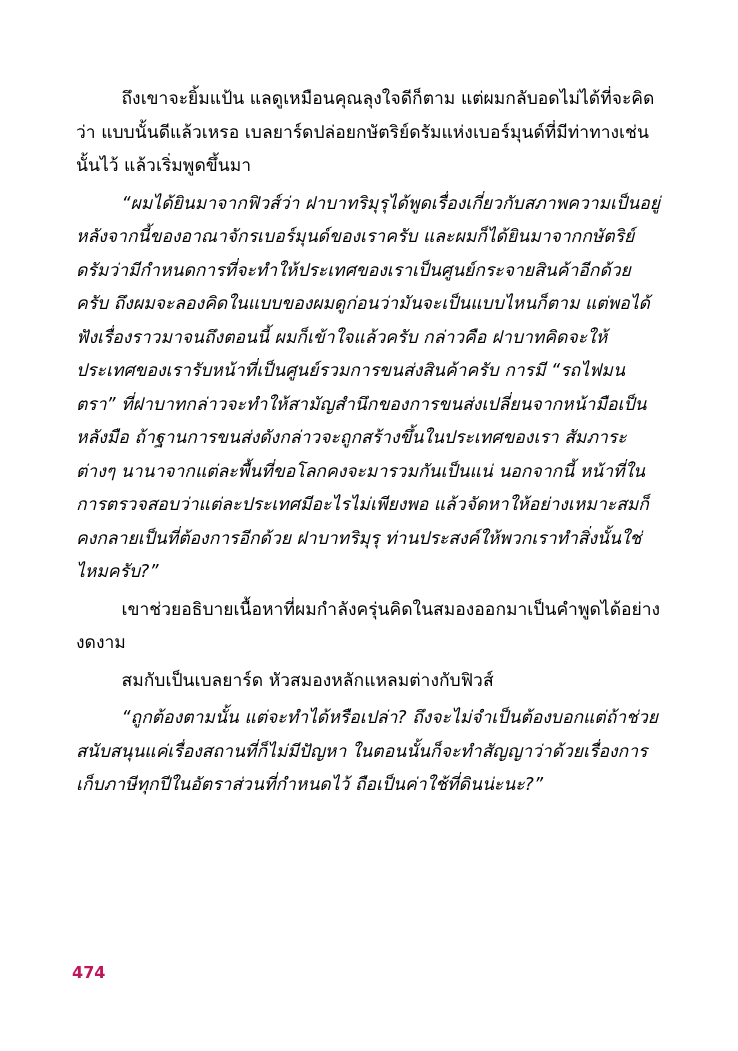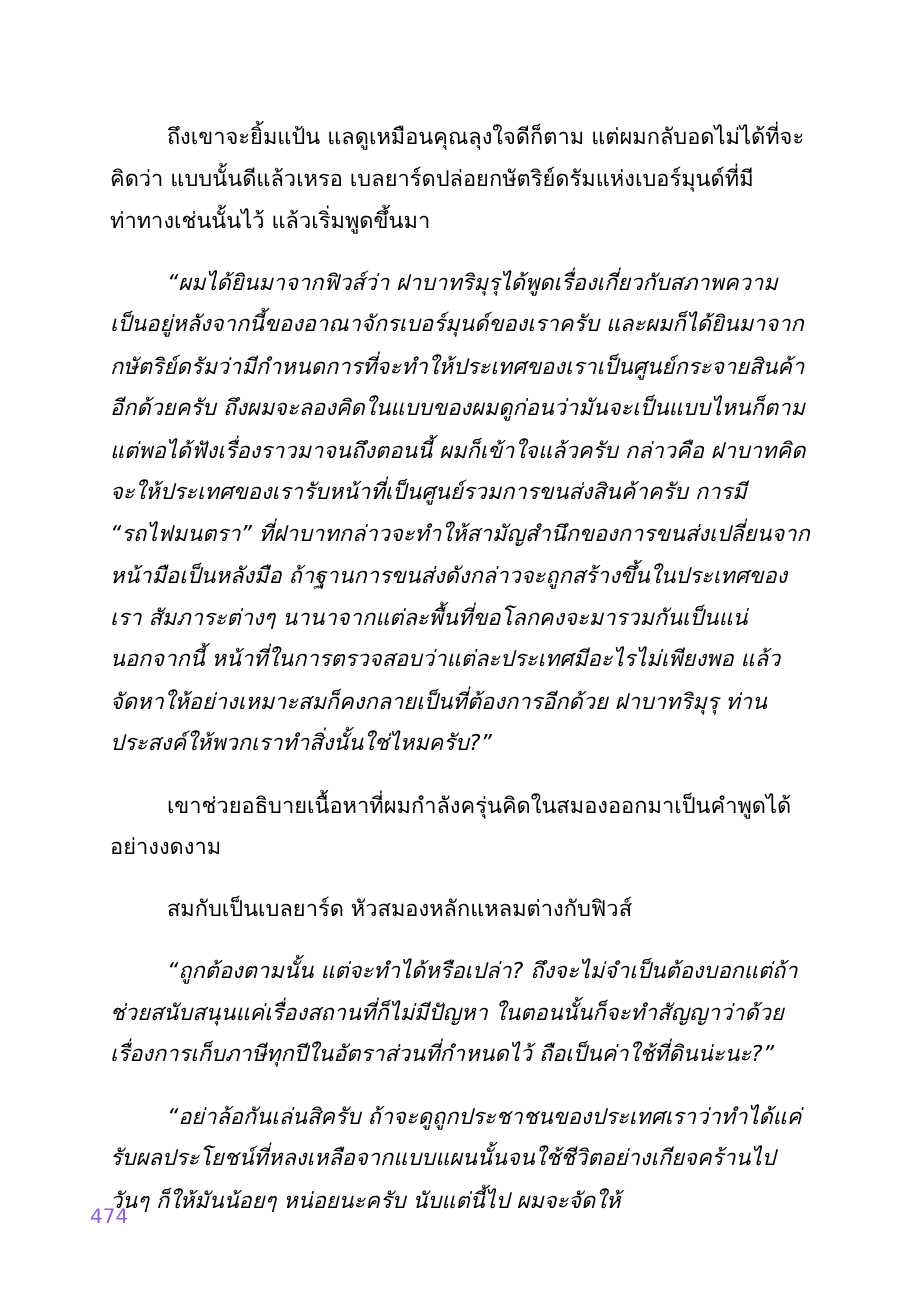--- a/index.html
+++ b/index.html
@@ -20,46 +20,45 @@
     left: 72px;
     top: 78px;
     width: 594px;
     font-family: "DejaVu Sans", "Liberation Sans", sans-serif;
     font-size: 17.5px;
     line-height: 33.5px;
     color: #000000;
     text-align: left;
   }
   .para {
-    margin: 16px;
+    margin: 4px;
     text-indent: 2.6em;
     font-style: italic;
   }
   .para.plain {
     font-style: normal;
   }
   .page-number {
     position: absolute;
     left: 72px;
     top: 963px;
     font-family: "DejaVu Sans", "Liberation Sans", sans-serif;
     font-size: 16px;
-    font-weight: normal;
-    color: #8b5cf6;
+    font-weight: bold;
+    color: #be185d;
   }
 </style>
 </head>
 <body>
 
 <div class="page">
 
   <div class="text-block">
     <p class="para plain">ถึงเขาจะยิ้มแป้น  แลดูเหมือนคุณลุงใจดีก็ตาม  แต่ผมกลับอดไม่ได้ที่จะคิดว่า  แบบนั้นดีแล้วเหรอ  เบลยาร์ดปล่อยกษัตริย์ดรัมแห่งเบอร์มุนด์ที่มีท่าทางเช่นนั้นไว้  แล้วเริ่มพูดขึ้นมา</p>
     <p class="para">“ผมได้ยินมาจากฟิวส์ว่า ฝาบาทริมุรุได้พูดเรื่องเกี่ยวกับสภาพความเป็นอยู่หลังจากนี้ของอาณาจักรเบอร์มุนด์ของเราครับ  และผมก็ได้ยินมาจากกษัตริย์ดรัมว่ามีกำหนดการที่จะทำให้ประเทศของเราเป็นศูนย์กระจายสินค้าอีกด้วยครับ  ถึงผมจะลองคิดในแบบของผมดูก่อนว่ามันจะเป็นแบบไหนก็ตาม แต่พอได้ฟังเรื่องราวมาจนถึงตอนนี้ ผมก็เข้าใจแล้วครับ กล่าวคือ ฝาบาทคิดจะให้ประเทศของเรารับหน้าที่เป็นศูนย์รวมการขนส่งสินค้าครับ  การมี “รถไฟมนตรา” ที่ฝาบาทกล่าวจะทำให้สามัญสำนึกของการขนส่งเปลี่ยนจากหน้ามือเป็นหลังมือ ถ้าฐานการขนส่งดังกล่าวจะถูกสร้างขึ้นในประเทศของเรา สัมภาระต่างๆ นานาจากแต่ละพื้นที่ขอโลกคงจะมารวมกันเป็นแน่ นอกจากนี้ หน้าที่ในการตรวจสอบว่าแต่ละประเทศมีอะไรไม่เพียงพอ  แล้วจัดหาให้อย่างเหมาะสมก็คงกลายเป็นที่ต้องการอีกด้วย  ฝาบาทริมุรุ  ท่านประสงค์ให้พวกเราทำสิ่งนั้นใช่ไหมครับ?”</p>
     <p class="para plain">เขาช่วยอธิบายเนื้อหาที่ผมกำลังครุ่นคิดในสมองออกมาเป็นคำพูดได้อย่างงดงาม</p>
     <p class="para plain">สมกับเป็นเบลยาร์ด  หัวสมองหลักแหลมต่างกับฟิวส์</p>
     <p class="para">“ถูกต้องตามนั้น แต่จะทำได้หรือเปล่า? ถึงจะไม่จำเป็นต้องบอกแต่ถ้าช่วยสนับสนุนแค่เรื่องสถานที่ก็ไม่มีปัญหา ในตอนนั้นก็จะทำสัญญาว่าด้วยเรื่องการเก็บภาษีทุกปีในอัตราส่วนที่กำหนดไว้ ถือเป็นค่าใช้ที่ดินน่ะนะ?”</p>
-    <p class="para">“อย่าล้อกันเล่นสิครับ  ถ้าจะดูถูกประชาชนของประเทศเราว่าทำได้แค่รับผลประโยชน์ที่หลงเหลือจากแบบแผนนั้นจนใช้ชีวิตอย่างเกียจคร้านไปวันๆ ก็ให้มันน้อยๆ หน่อยนะครับ นับแต่นี้ไป ผมจะจัดให้</p>
   </div>
 
   <div class="page-number">474</div>
 
 </div>
 
 </body></html>

